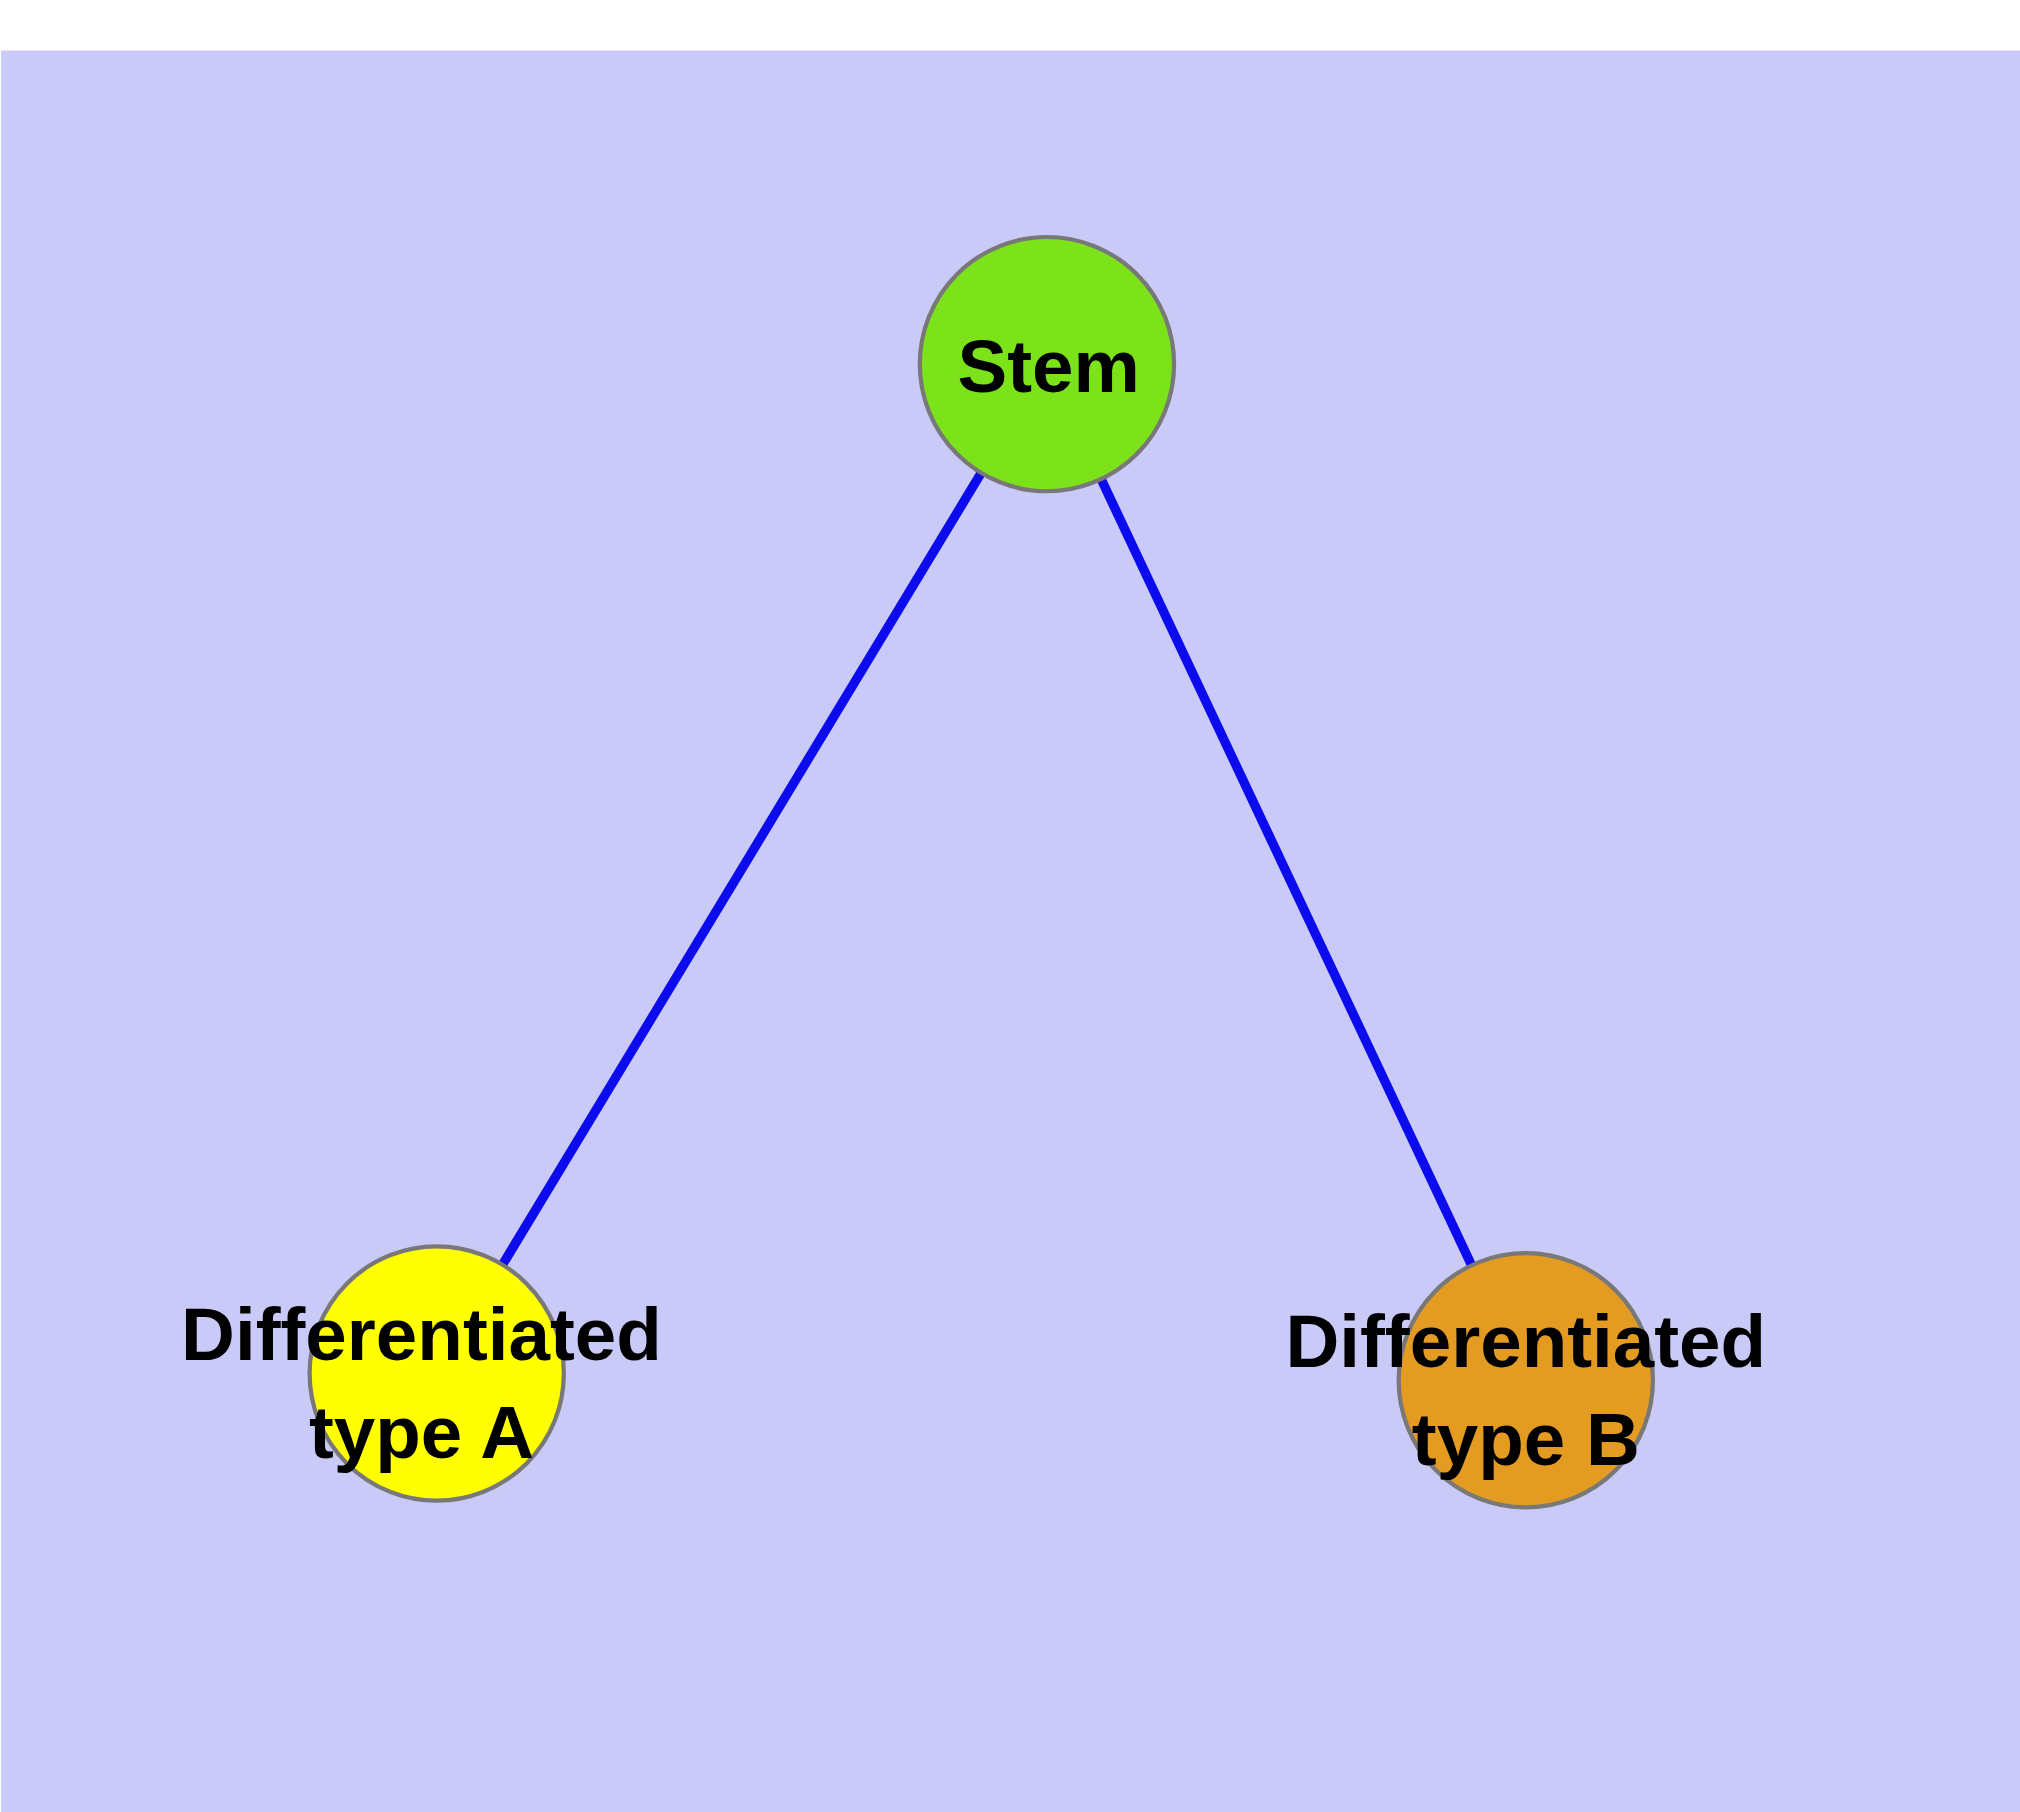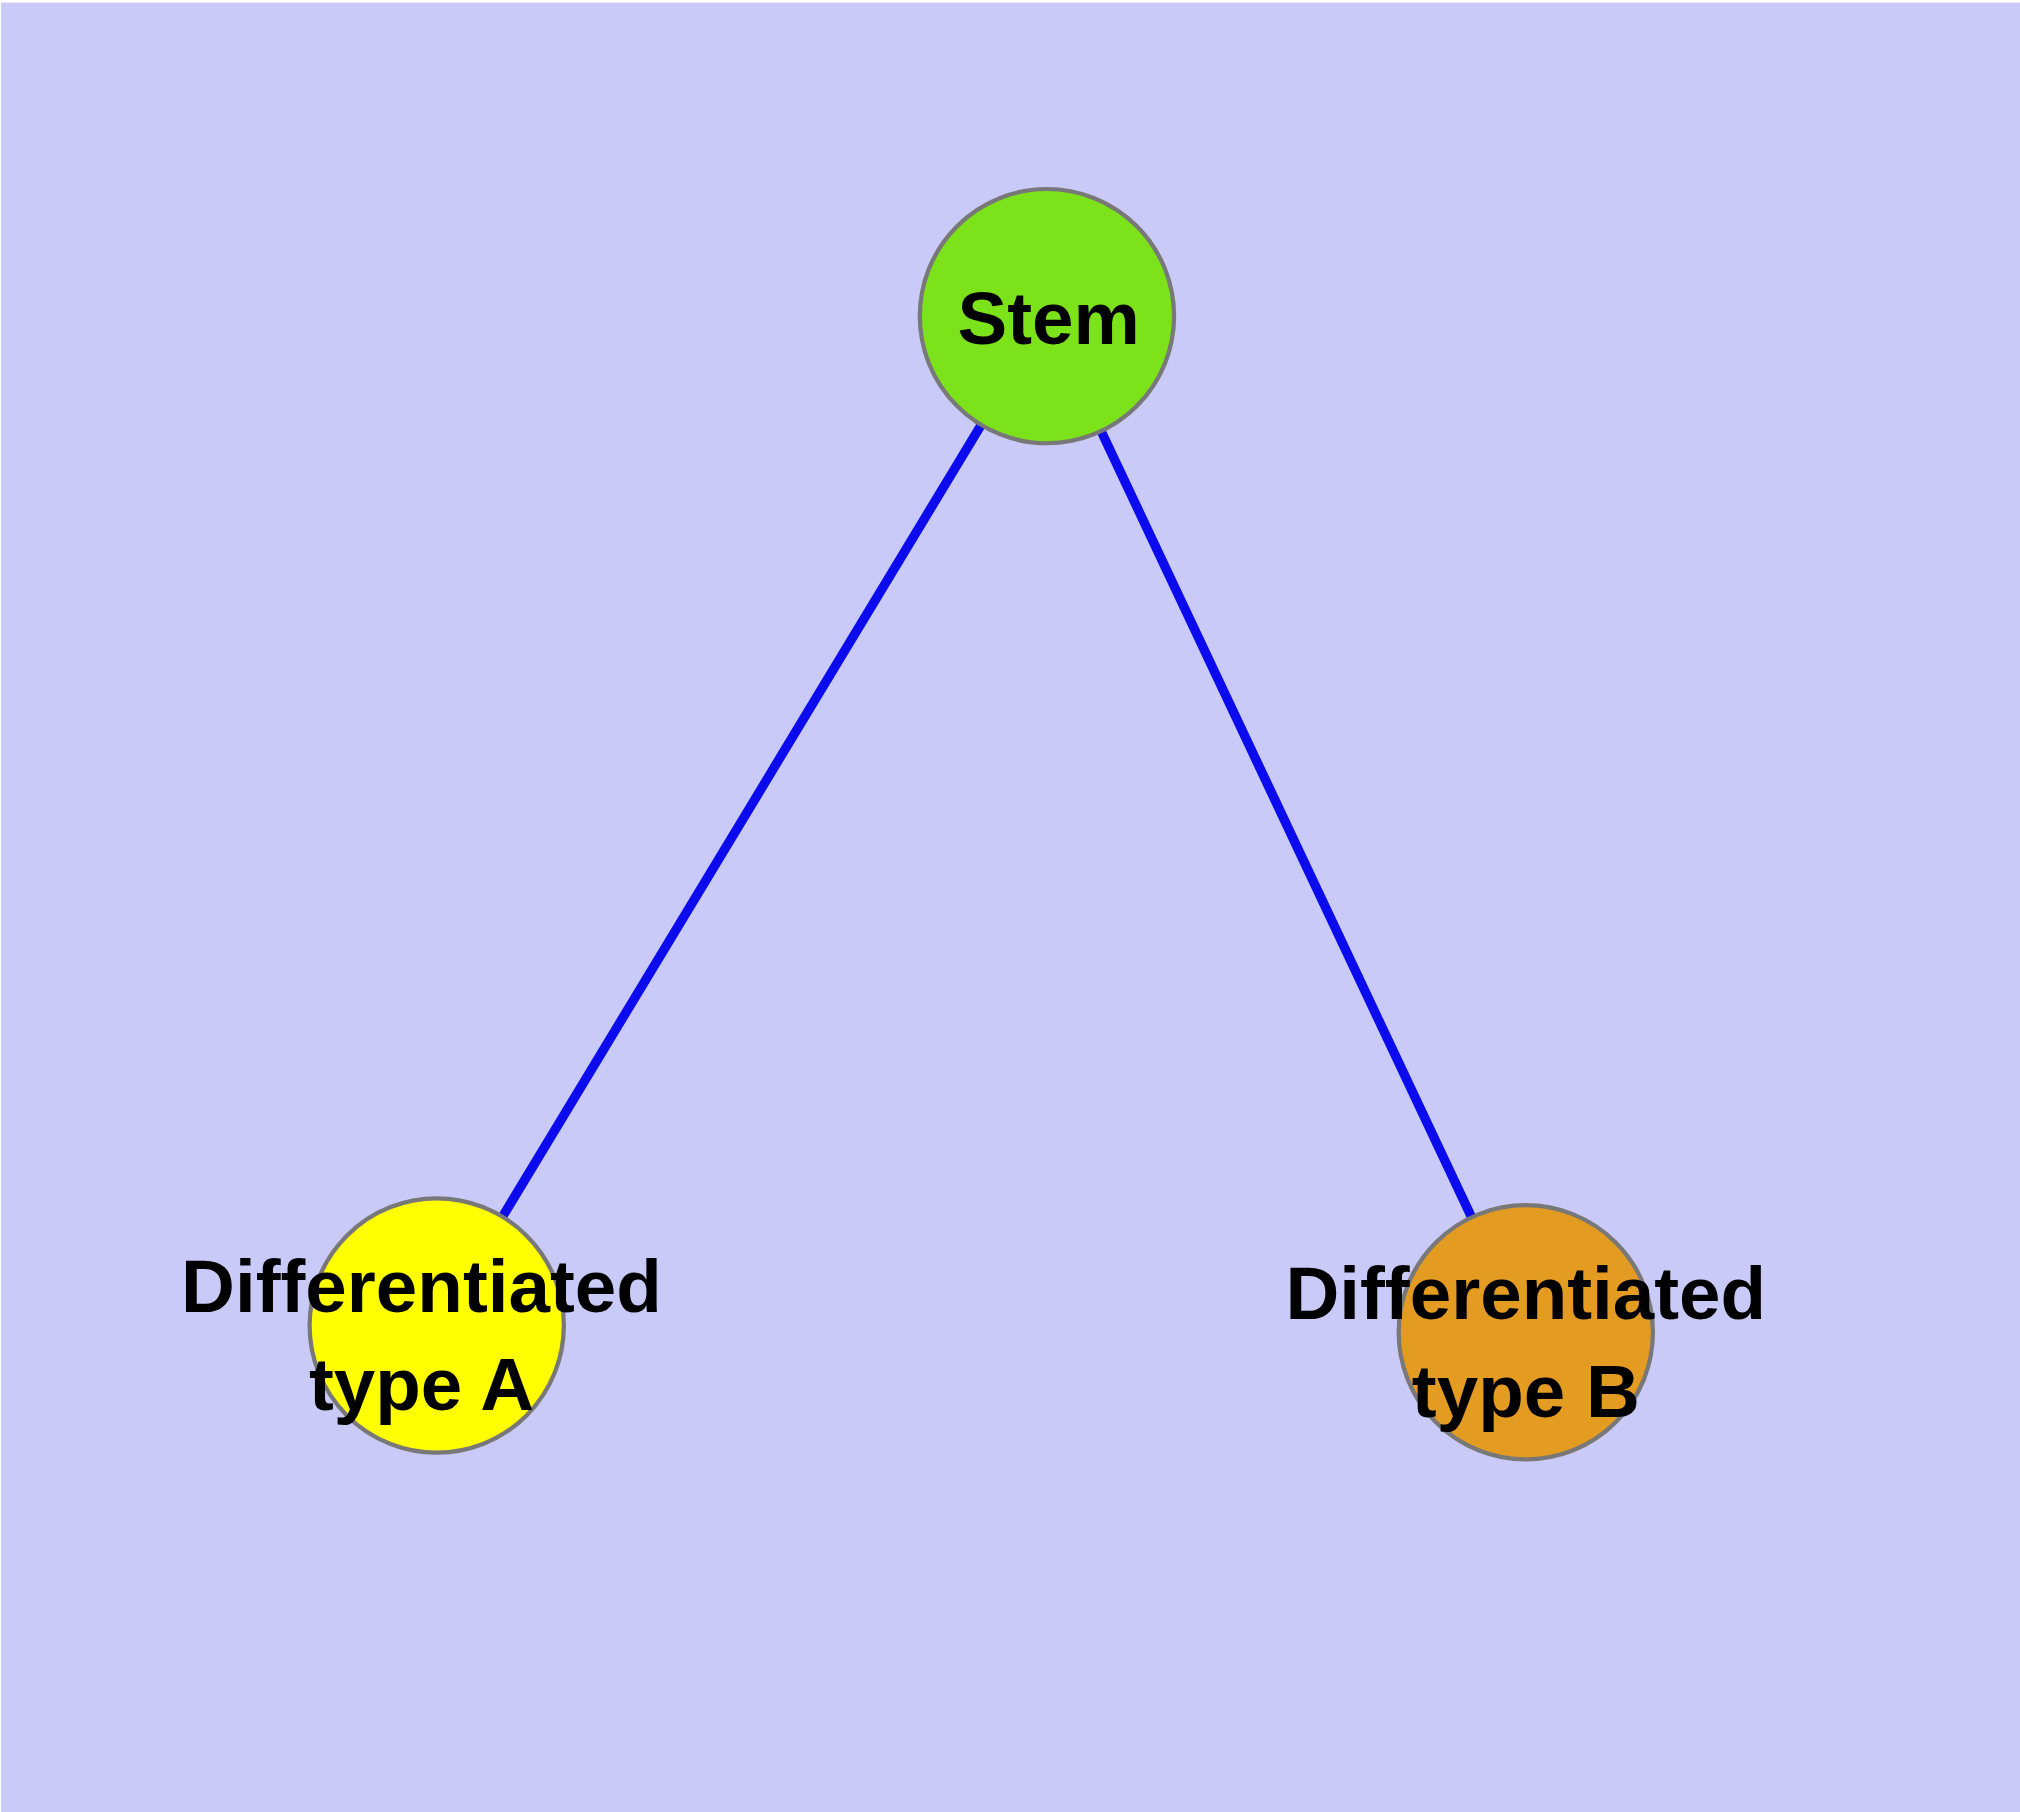--- a/index.html
+++ b/index.html
@@ -8,20 +8,21 @@
     background: #ffffff;
     width: 2021px;
     height: 1812px;
     overflow: hidden;
   }
   #canvas {
     position: relative;
     width: 2021px;
     height: 1492px;
     font-family: "Liberation Sans", "DejaVu Sans", sans-serif;
+    margin-top: 48px;
   }
   svg { display: block; }
   .node-circle {
     stroke-width: 5px;
   }
   .edge {
     stroke-width: 11px;
     stroke-linecap: round;
     fill: none;
   }

